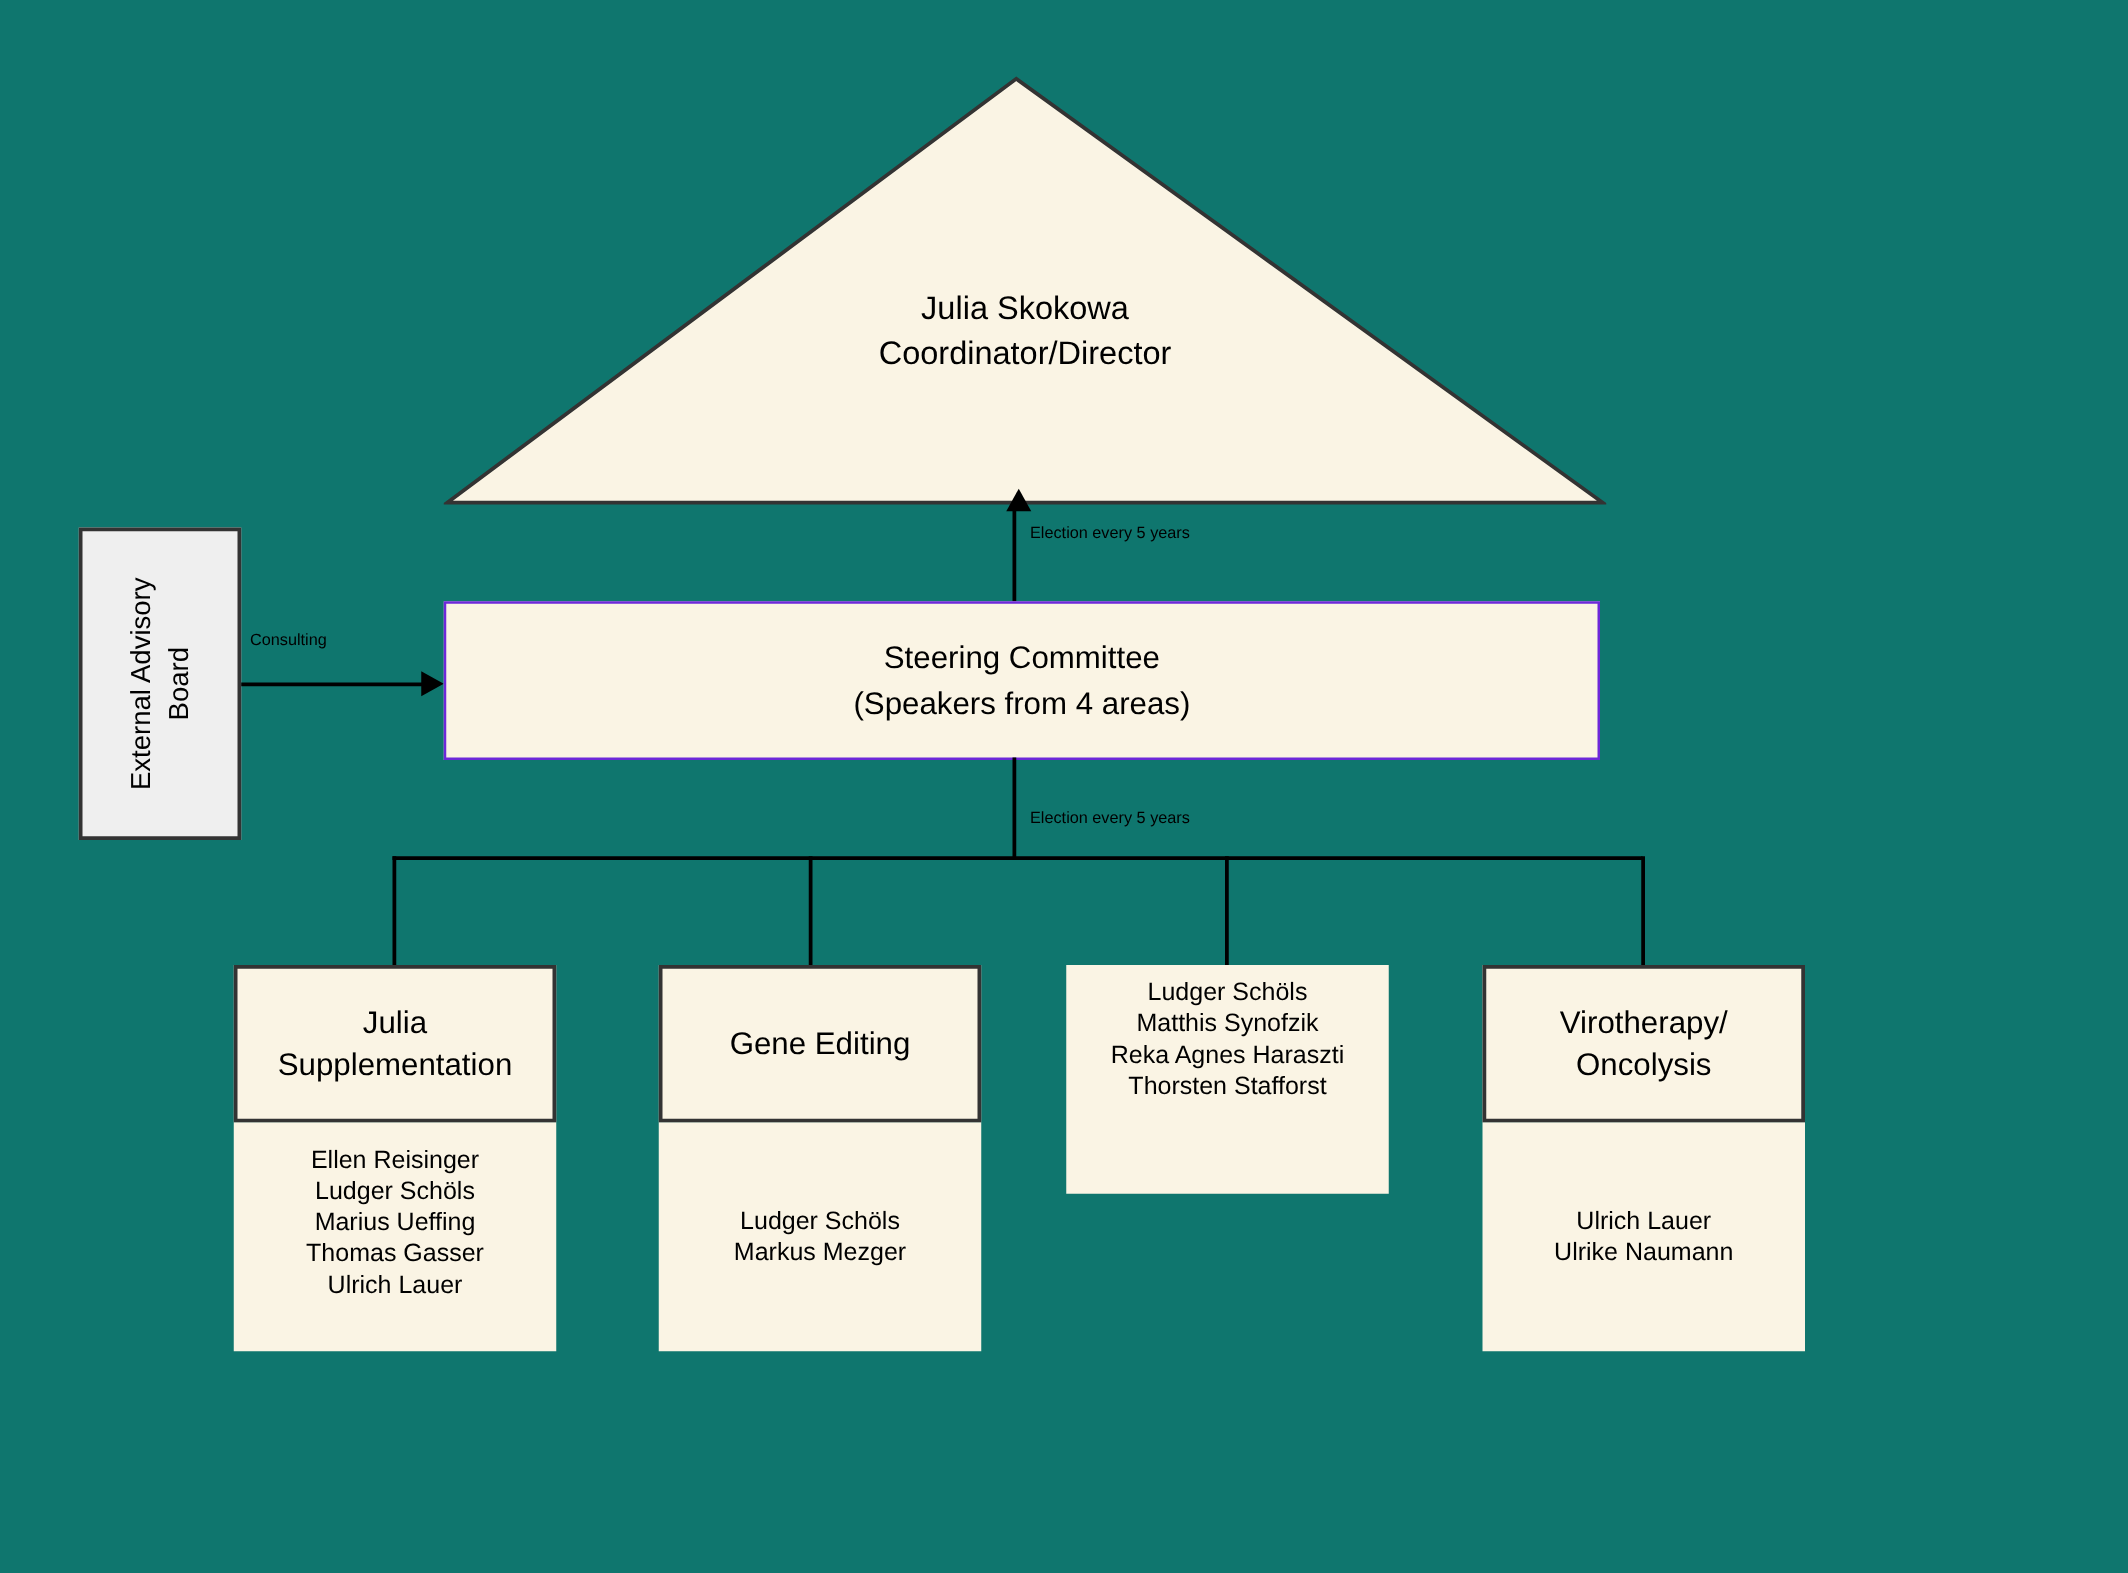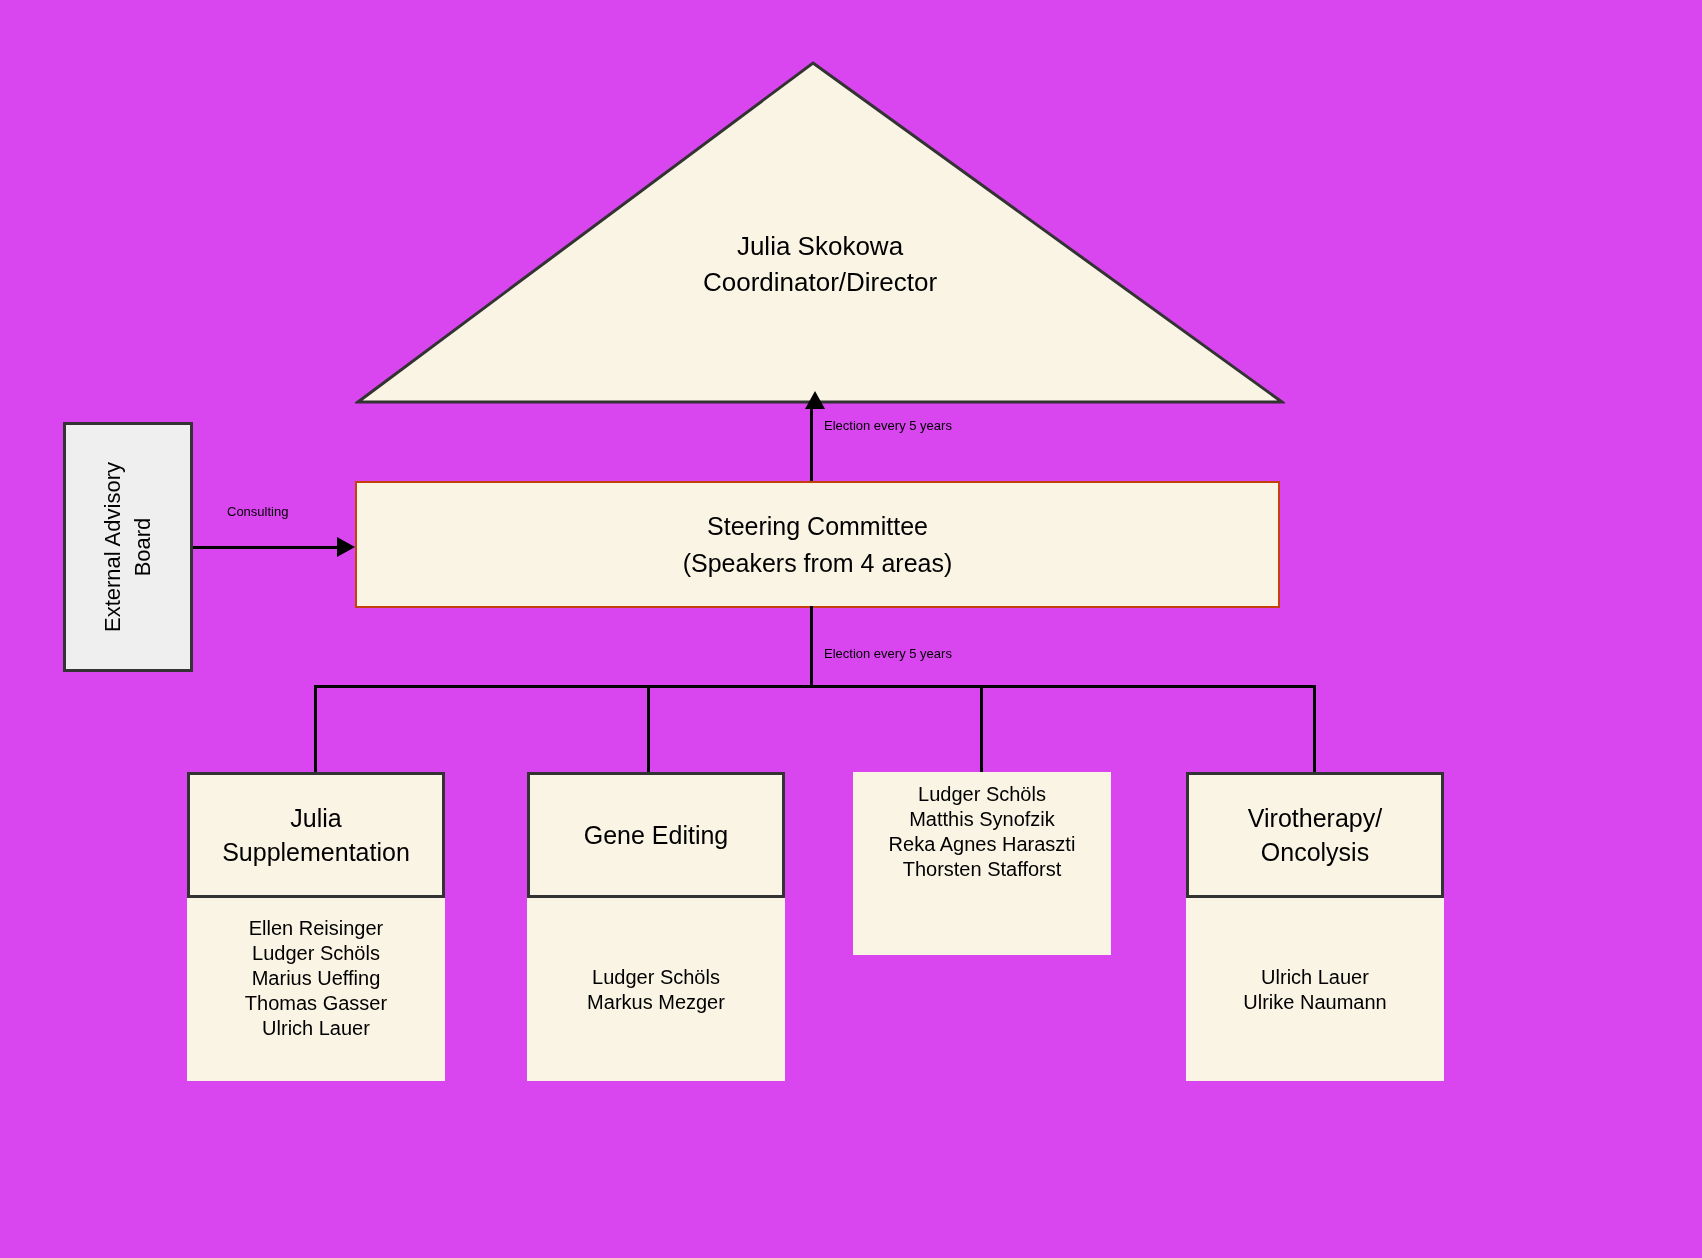--- a/index.html
+++ b/index.html
@@ -9,21 +9,21 @@
   }
   body {
     font-family: "Liberation Sans", sans-serif;
     color: #000000;
   }
   #canvas {
     position: relative;
     width: 1702px;
     height: 1258px;
     overflow: hidden;
-    background: #d946ef;
+    background: #0f766e;
   }
 
   
   #director-triangle-svg {
     position: absolute;
     left: 355px;
     top: 60px;
     width: 930px;
     height: 345px;
   }
@@ -63,21 +63,21 @@
   }
 
   
   #steering-committee {
     position: absolute;
     left: 355px;
     top: 481px;
     width: 925px;
     height: 127px;
     background: #faf4e4;
-    border: 2px solid #c2410c;
+    border: 2px solid #6d28d9;
     box-sizing: border-box;
     display: flex;
     align-items: center;
     justify-content: center;
   }
   #steering-committee-label {
     font-size: 25px;
     line-height: 37px;
     text-align: center;
     white-space: pre-line;
@@ -167,21 +167,21 @@
   <div id="arrow-up-head"></div>
   <div class="edge-label" style="left:824px; top:418px;">Election every 5 years</div>
 
   <div id="external-advisory-board">
     <div id="external-advisory-board-label">External Advisory
 Board</div>
   </div>
 
   <div class="hline" style="left:193px; top:546px; width:148px;"></div>
   <div id="arrow-right-head"></div>
-  <div class="edge-label" style="left:227px; top:504px;">Consulting</div>
+  <div class="edge-label" style="left:200px; top:504px;">Consulting</div>
 
   <div id="steering-committee">
     <div id="steering-committee-label">Steering Committee
 (Speakers from 4 areas)</div>
   </div>
 
   <div class="vline" style="left:810px; top:606px; height:80px;"></div>
   <div class="edge-label" style="left:824px; top:646px;">Election every 5 years</div>
 
   <div class="hline" style="left:314px; top:685px; width:1000px;"></div>

